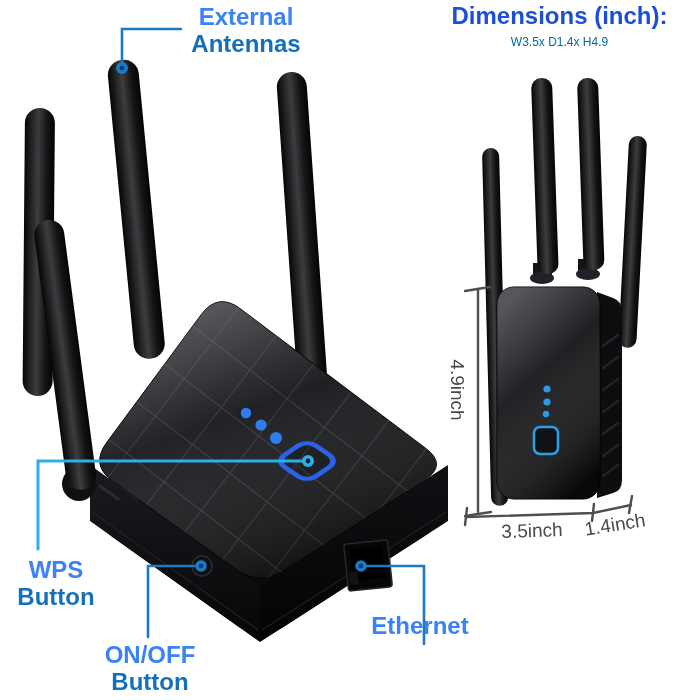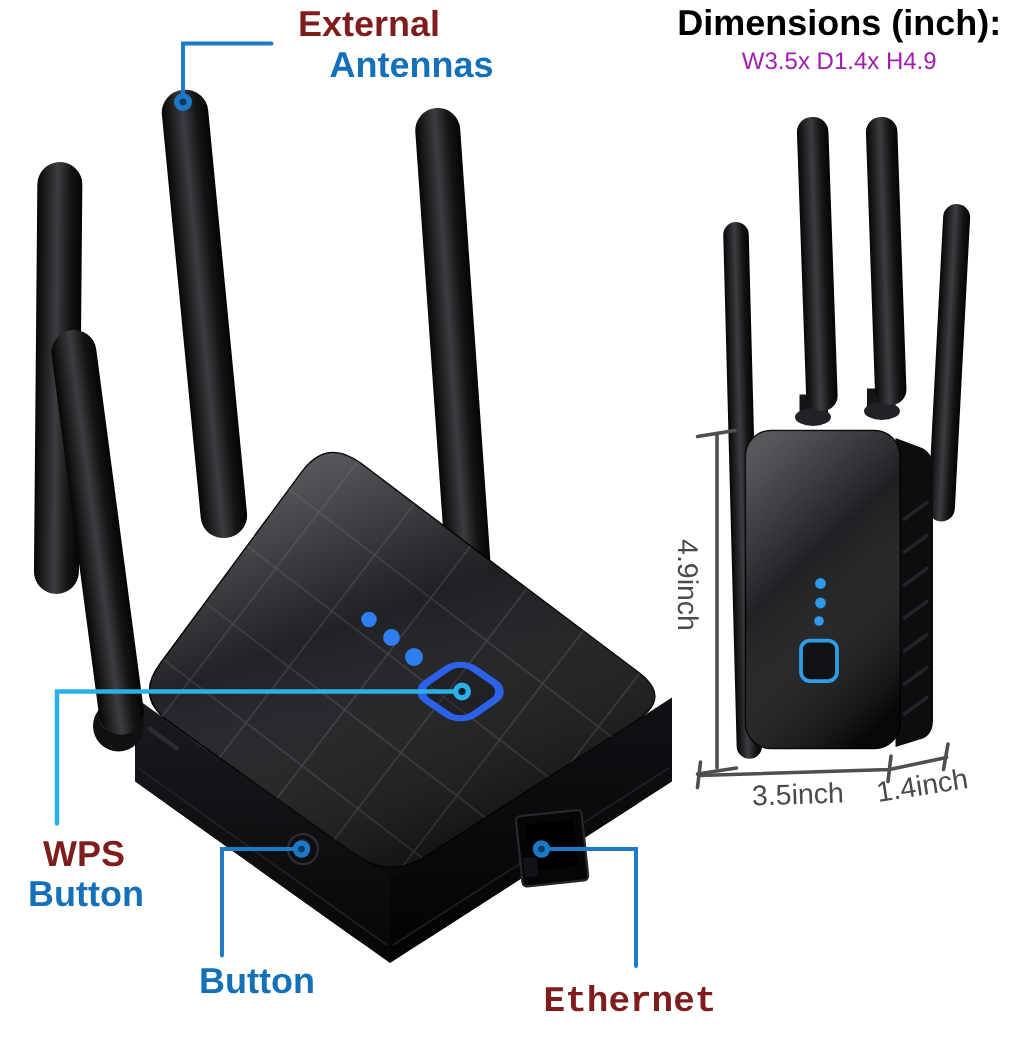--- a/index.html
+++ b/index.html
@@ -2,25 +2,25 @@
 <html><head>
 <meta charset="utf-8">
 <style>
   html,body{margin:0;padding:0;background:#ffffff;}
   #stage{
     position:relative;width:679px;height:700px;background:#ffffff;overflow:hidden;
     font-family:"Liberation Sans", sans-serif;
   }
   #art{position:absolute;left:0;top:0;}
   .label{position:absolute;font-weight:bold;text-align:center;line-height:27px;font-size:24px;}
-  .label .l1{color:#7f1d1d;}
-  .label .l2{color:#1470B8;text-align:right;}
+  .label .l1{color:#3b82f6;}
+  .label .l2{color:#1470B8;}
   .dimtitle{position:absolute;left:440px;top:2px;width:239px;text-align:center;}
-  .dimtitle .t{font-size:24px;font-weight:bold;color:#000000;line-height:28px;}
-  .dimtitle .v{font-size:16px;color:#a21caf;line-height:24px;}
+  .dimtitle .t{font-size:24px;font-weight:bold;color:#1d4ed8;line-height:28px;}
+  .dimtitle .v{font-size:12px;color:#0369a1;line-height:24px;}
   .measure{position:absolute;color:#4a4a4a;font-size:19px;text-align:center;}
 </style>
 </head>
 <body>
 
 <div id="stage">
 
   <svg id="art" width="679" height="700" viewBox="0 0 679 700">
     <defs>
       <linearGradient id="agrad" x1="0" y1="0" x2="1" y2="0">
@@ -192,24 +192,25 @@
     <div class="t">Dimensions (inch):</div>
     <div class="v">W3.5x D1.4x H4.9</div>
   </div>
 
   <div class="label" style="left:16px;top:556px;width:80px;">
     <div class="l1">WPS</div>
     <div class="l2">Button</div>
   </div>
 
   <div class="label" style="left:90px;top:641px;width:120px;">
+    <div class="l1">ON/OFF</div>
     <div class="l2">Button</div>
   </div>
 
-  <div class="label" style="left:355px;top:655px;width:130px;font-family:Liberation Mono, monospace;">
+  <div class="label" style="left:355px;top:612px;width:130px;">
     <div class="l1">Ethernet</div>
   </div>
 
   <div class="measure" style="left:419px;top:379px;width:76px;transform:rotate(90deg);">4.9inch</div>
   <div class="measure" style="left:494px;top:520px;width:76px;transform:rotate(-2deg);">3.5inch</div>
   <div class="measure" style="left:579px;top:514px;width:72px;transform:rotate(-9deg);">1.4inch</div>
 
 </div>
 
 </body></html>

